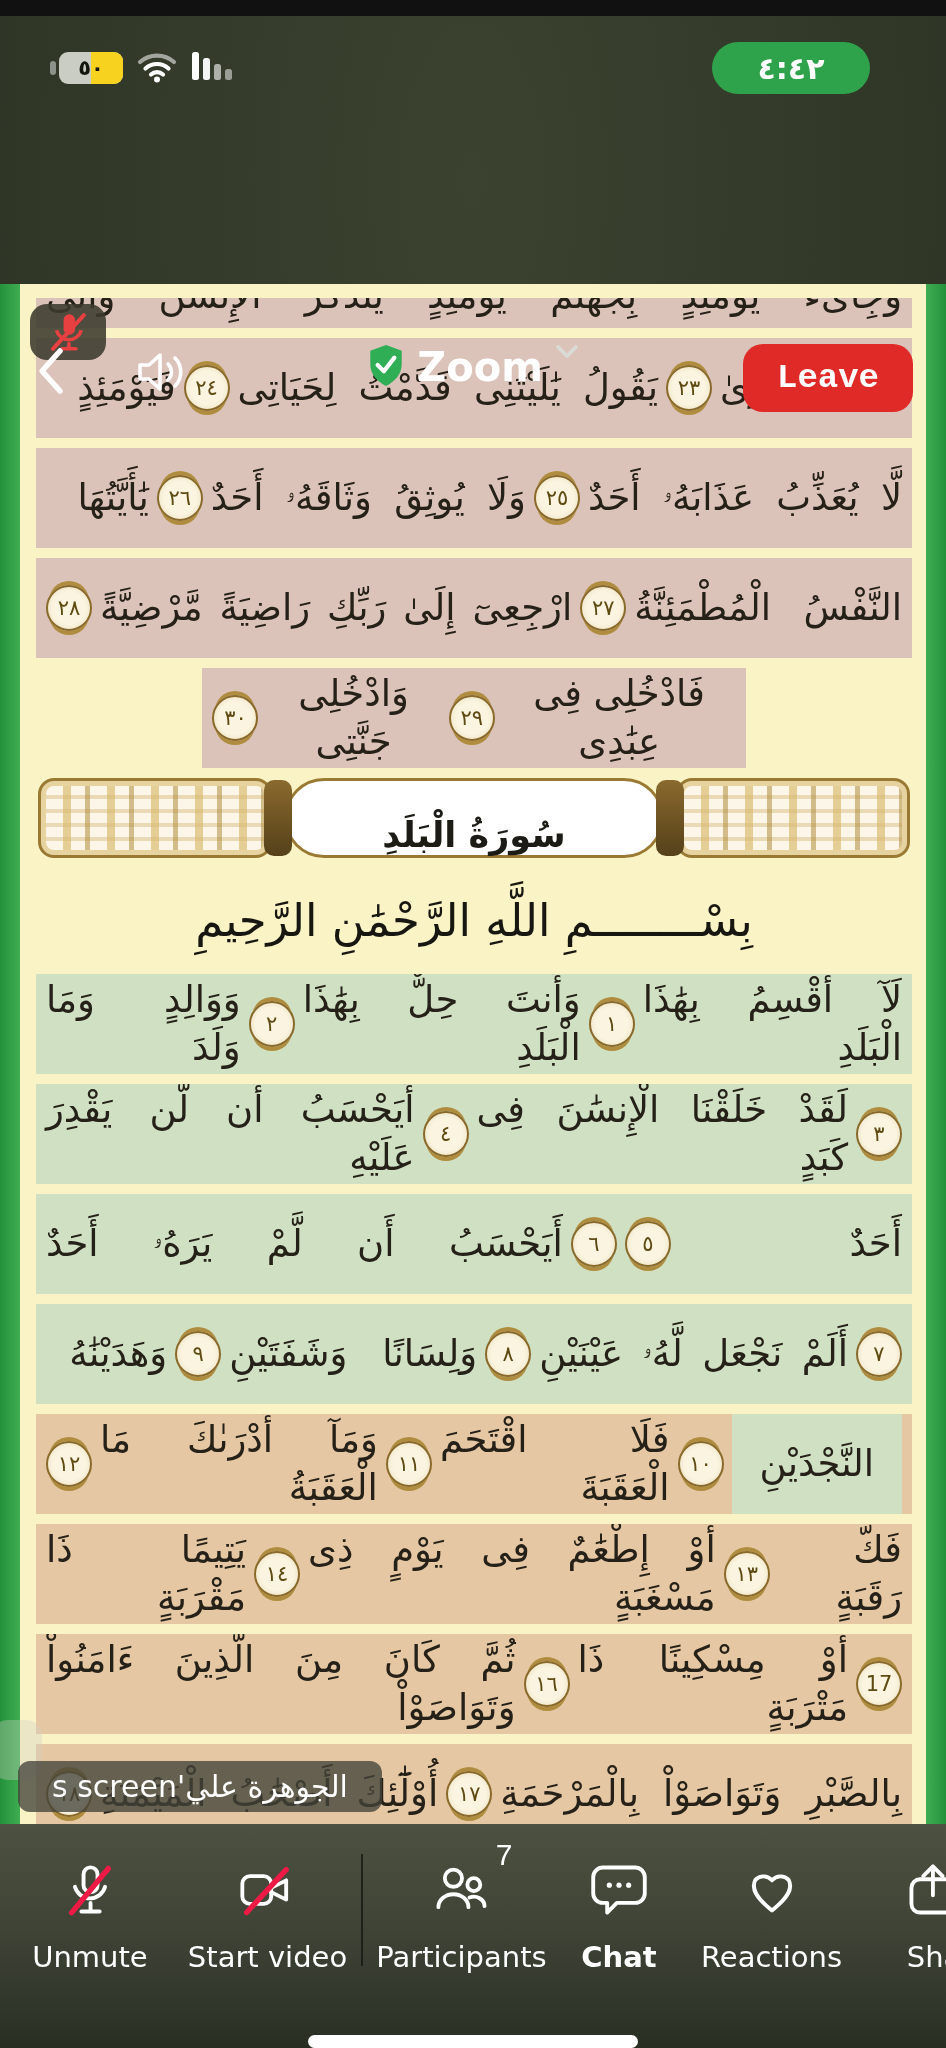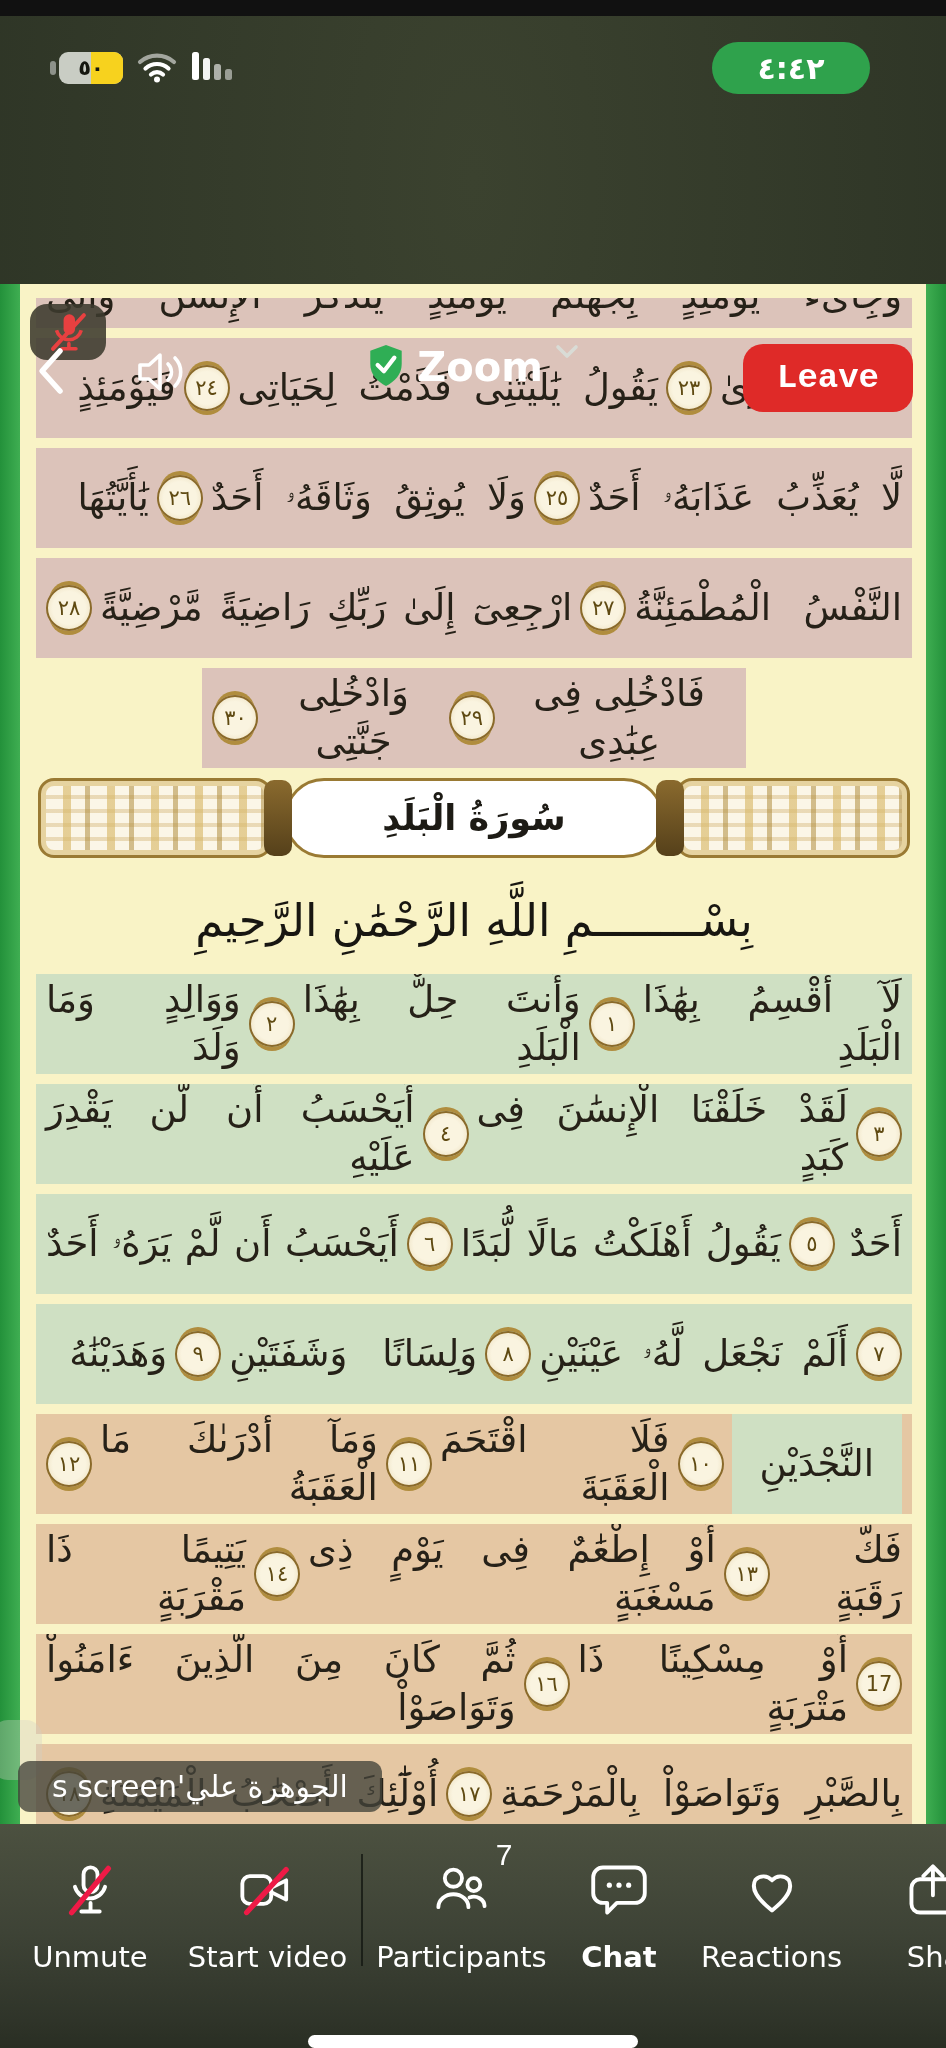--- a/index.html
+++ b/index.html
@@ -68,21 +68,21 @@
   .surah-band{display:flex;align-items:stretch;height:80px;margin:8px 2px 10px;}
   .orn{flex:1;border:3px solid var(--gold);border-radius:16px;background-color:#fbf6e7;
     box-shadow:inset 0 0 0 5px #e6d3a0;
     background-image:
       repeating-linear-gradient(90deg, rgba(176,141,62,.55) 0 5px, rgba(0,0,0,0) 5px 22px,
         rgba(217,185,106,.65) 22px 30px, rgba(0,0,0,0) 30px 44px),
       repeating-linear-gradient(0deg, rgba(201,164,90,.35) 0 4px, rgba(0,0,0,0) 4px 14px);}
   .orn-cap{flex:0 0 28px;margin:2px -8px;background:linear-gradient(#8a6a2e,#55401a);
     border-radius:10px;z-index:1;}
   .title-panel{flex:0 0 380px;background:#fff;border:3px solid var(--gold);border-radius:40px;
-    display:flex;align-items:center;justify-content:center;z-index:0;}
+    display:flex;align-items:flex-end;justify-content:center;z-index:0;}
   .title-panel span{font-size:35px;color:#1d1b15;font-weight:bold;}
 
   .bismillah{height:104px;display:flex;align-items:center;justify-content:center;
     font-size:45px;color:#181611;margin-bottom:2px;}
 
   .mute-badge{position:absolute;left:30px;top:20px;width:76px;height:56px;border-radius:17px;
     background:rgba(60,58,46,.88);display:flex;align-items:center;justify-content:center;z-index:4;}
   .corner-tab{position:absolute;left:-8px;top:1436px;width:50px;height:60px;border-radius:16px;
     background:rgba(208,208,198,.35);z-index:4;}
   .screen-label{position:absolute;left:18px;top:1477px;max-width:480px;padding:8px 34px;
@@ -224,21 +224,20 @@
           </div>
           <div class="verse-line green">
             <span class="vnum">٣</span>
             <span class="seg">لَقَدْ خَلَقْنَا الْإِنسَٰنَ فِى كَبَدٍ</span>
             <span class="vnum">٤</span>
             <span class="seg">أَيَحْسَبُ أَن لَّن يَقْدِرَ عَلَيْهِ</span>
           </div>
           <div class="verse-line green">
             <span class="seg">أَحَدٌ</span>
             <span class="vnum">٥</span>
-            <span class="seg">يَقُولُ أَهْلَكْتُ مَالًا لُّبَدًا</span>
             <span class="vnum">٦</span>
             <span class="seg">أَيَحْسَبُ أَن لَّمْ يَرَهُۥ أَحَدٌ</span>
           </div>
           <div class="verse-line green">
             <span class="vnum">٧</span>
             <span class="seg">أَلَمْ نَجْعَل لَّهُۥ عَيْنَيْنِ</span>
             <span class="vnum">٨</span>
             <span class="seg">وَلِسَانًا وَشَفَتَيْنِ</span>
             <span class="vnum">٩</span>
             <span class="seg">وَهَدَيْنَٰهُ</span>

